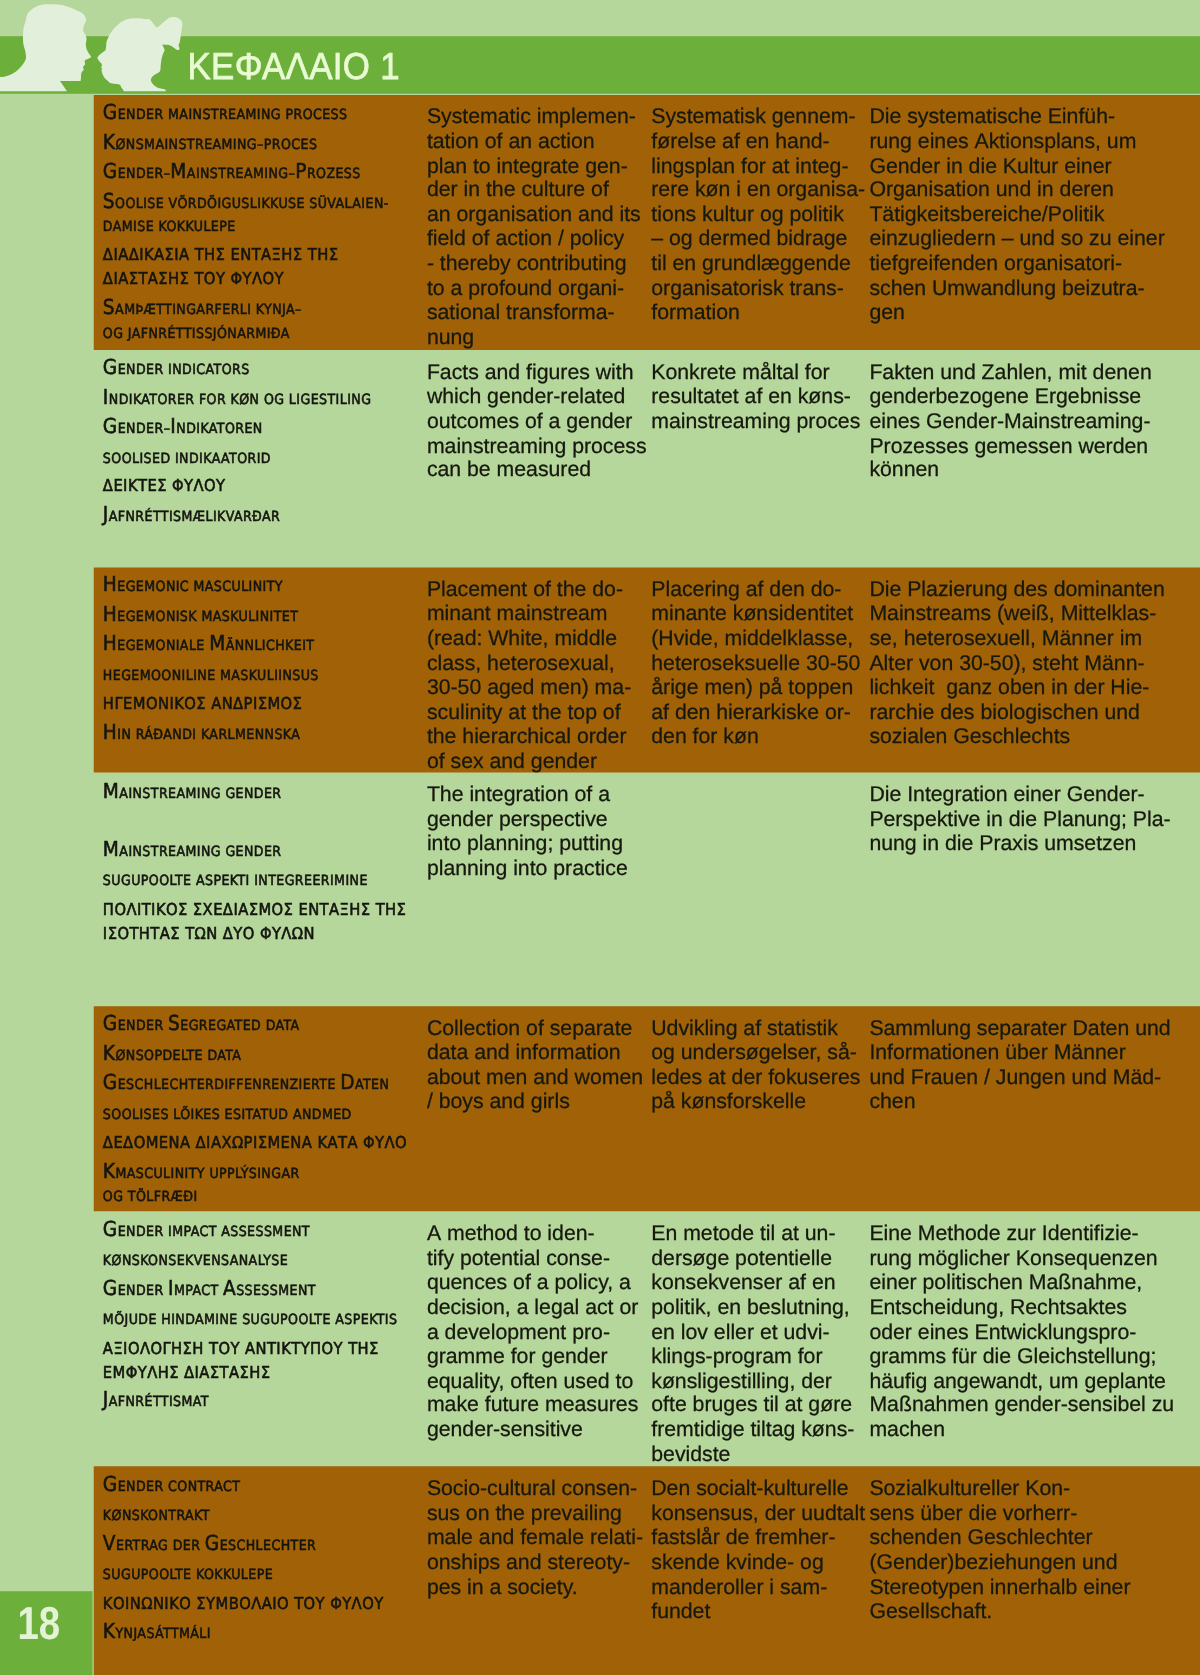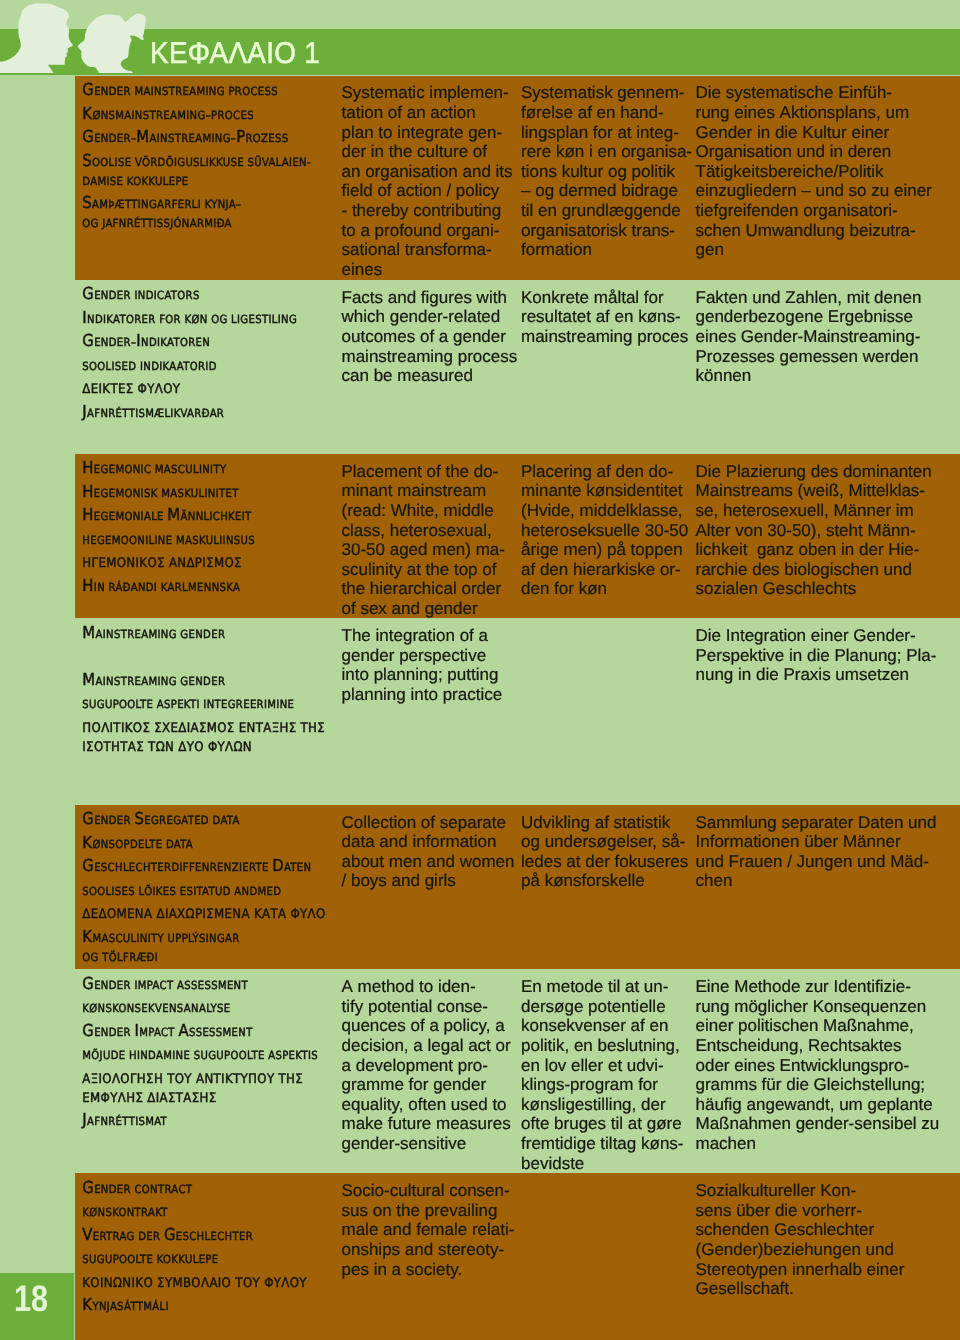--- a/index.html
+++ b/index.html
@@ -44,35 +44,39 @@
           <div class="tl"><span class="bc">K</span><span class="sc">ØNSMAINSTREAMING</span><span class="sc">–</span><span class="sc">PROCES</span></div>
         </div>
         <div class="term">
           <div class="tl"><span class="bc">G</span><span class="sc">ENDER</span><span class="sc">–</span><span class="bc">M</span><span class="sc">AINSTREAMING</span><span class="sc">–</span><span class="bc">P</span><span class="sc">ROZESS</span></div>
         </div>
         <div class="term">
           <div class="tl"><span class="bc">S</span><span class="sc">OOLISE</span><span class="sc">&nbsp;</span><span class="sc">VÕRDÕIGUSLIKKUSE</span><span class="sc">&nbsp;</span><span class="sc">SÜVALAIEN</span><span class="sc">-</span></div>
           <div class="tl"><span class="sc">DAMISE</span><span class="sc">&nbsp;</span><span class="sc">KOKKULEPE</span></div>
         </div>
         <div class="term">
+          <div class="tl"><span class="gk">ΔΙΑΔΙΚΑΣΙΑ ΤΗΣ ΕΝΤΑΞΗΣ ΤΗΣ</span></div>
+          <div class="tl"><span class="gk">ΔΙΑΣΤΑΣΗΣ ΤΟΥ ΦΥΛΟΥ</span></div>
+        </div>
+        <div class="term">
           <div class="tl"><span class="bc">S</span><span class="sc">AMÞÆTTINGARFERLI</span><span class="sc">&nbsp;</span><span class="sc">KYNJA</span><span class="sc">–</span></div>
           <div class="tl"><span class="sc">OG</span><span class="sc">&nbsp;</span><span class="sc">JAFNRÉTTISSJÓNARMIÐA</span></div>
         </div>
       </div>
 <div class="col c2">
         <div>Systematic&nbsp;implemen-</div>
         <div>tation&nbsp;of&nbsp;an&nbsp;action</div>
         <div>plan&nbsp;to&nbsp;integrate&nbsp;gen-</div>
         <div>der&nbsp;in&nbsp;the&nbsp;culture&nbsp;of</div>
         <div>an&nbsp;organisation&nbsp;and&nbsp;its</div>
         <div>field&nbsp;of&nbsp;action&nbsp;/&nbsp;policy</div>
         <div>-&nbsp;thereby&nbsp;contributing</div>
         <div>to&nbsp;a&nbsp;profound&nbsp;organi-</div>
         <div>sational&nbsp;transforma-</div>
-        <div>eines</div>
+        <div>nung</div>
       </div>
 <div class="col c3">
         <div>Systematisk&nbsp;gennem-</div>
         <div>førelse&nbsp;af&nbsp;en&nbsp;hand-</div>
         <div>lingsplan&nbsp;for&nbsp;at&nbsp;integ-</div>
         <div>rere&nbsp;køn&nbsp;i&nbsp;en&nbsp;organisa-</div>
         <div>tions&nbsp;kultur&nbsp;og&nbsp;politik</div>
         <div>–&nbsp;og&nbsp;dermed&nbsp;bidrage</div>
         <div>til&nbsp;en&nbsp;grundlæggende</div>
         <div>organisatorisk&nbsp;trans-</div>
@@ -335,20 +339,28 @@
           <div class="tl"><span class="bc">K</span><span class="sc">YNJASÁTTMÁLI</span></div>
         </div>
       </div>
 <div class="col c2">
         <div>Socio-cultural&nbsp;consen-</div>
         <div>sus&nbsp;on&nbsp;the&nbsp;prevailing</div>
         <div>male&nbsp;and&nbsp;female&nbsp;relati-</div>
         <div>onships&nbsp;and&nbsp;stereoty-</div>
         <div>pes&nbsp;in&nbsp;a&nbsp;society.</div>
       </div>
+<div class="col c3">
+        <div>Den&nbsp;socialt-kulturelle</div>
+        <div>konsensus,&nbsp;der&nbsp;uudtalt</div>
+        <div>fastslår&nbsp;de&nbsp;fremher-</div>
+        <div>skende&nbsp;kvinde-&nbsp;og</div>
+        <div>manderoller&nbsp;i&nbsp;sam-</div>
+        <div>fundet</div>
+      </div>
 <div class="col c4">
         <div>Sozialkultureller&nbsp;Kon-</div>
         <div>sens&nbsp;über&nbsp;die&nbsp;vorherr-</div>
         <div>schenden&nbsp;Geschlechter</div>
         <div>(Gender)beziehungen&nbsp;und</div>
         <div>Stereotypen&nbsp;innerhalb&nbsp;einer</div>
         <div>Gesellschaft.</div>
       </div>
 </div>
 </div>

